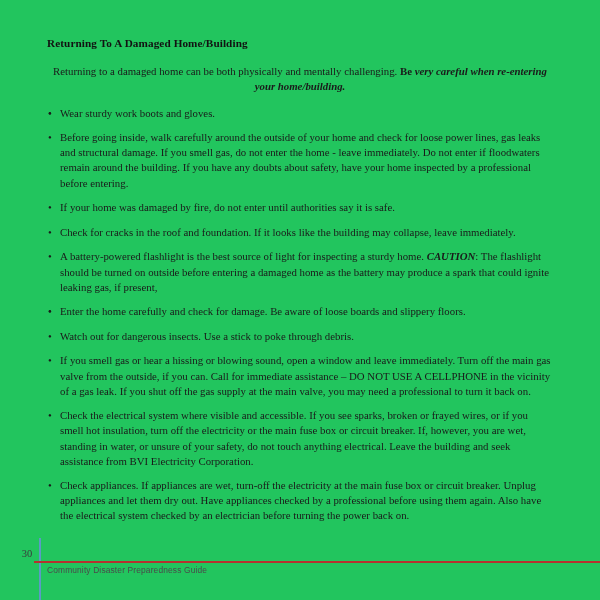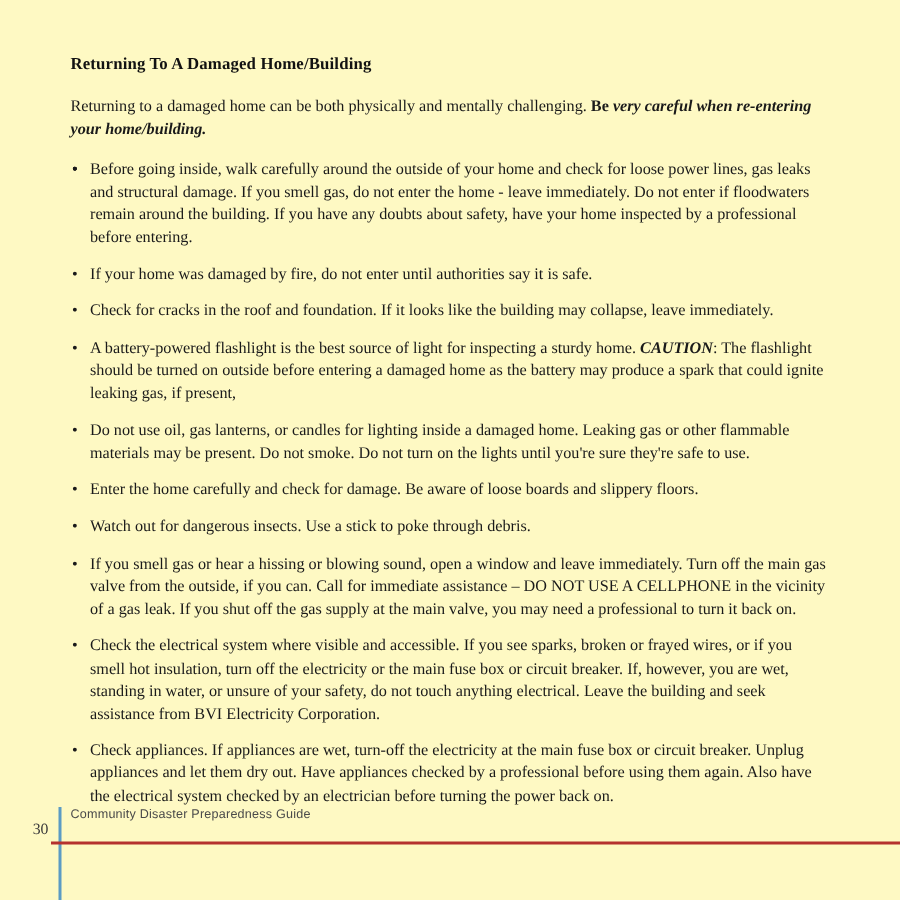--- a/index.html
+++ b/index.html
@@ -14,42 +14,42 @@
     color: #1c1c1c;
     overflow: hidden;
     position: relative;
   }
   .page {
     position: absolute;
     left: 0;
     top: 0;
     width: 600px;
     height: 600px;
-    background: #fef9c3;
+    background: #22c55e;
   }
   .content {
     position: absolute;
     left: 47px;
     top: 36px;
     width: 506px;
   }
   .doc-title {
     font-family: "Liberation Serif", "DejaVu Serif", serif;
     font-size: 11.2px;
     font-weight: bold;
     letter-spacing: 0.1px;
     margin: 0 0 14px 0;
     line-height: 1.25;
     color: #121212;
   }
   .intro {
     font-size: 10.8px;
     line-height: 1.42;
     margin: 0 0 11px 0;
-    text-align: left;
+    text-align: center;
     color: #1a1a1a;
   }
   .intro .b { font-weight: bold; }
   .intro .bi { font-weight: bold; font-style: italic; }
   ul.bullets {
     list-style: none;
     margin: 0;
     padding: 0;
   }
   ul.bullets > li {
@@ -95,21 +95,21 @@
     position: absolute;
     left: 34px;
     top: 561px;
     width: 566px;
     height: 1.6px;
     background: #b5322e;
   }
   .footer-text {
     position: absolute;
     left: 47px;
-    top: 537px;
+    top: 565px;
     font-family: "Liberation Sans", "DejaVu Sans", sans-serif;
     font-size: 8.4px;
     letter-spacing: 0.15px;
     color: #4a4a4a;
   }
 </style>
 </head>
 <body>
 
 <div class="page">
@@ -123,20 +123,21 @@
     </p>
 
     <ul class="bullets">
 
       <li>
         <span class="bullet-dot">•</span>
       </li>
 
       <li>
         <span class="bullet-dot">•</span>
+        <span class="li-text">Wear sturdy work boots and gloves.</span>
       </li>
 
       <li>
         <span class="bullet-dot">•</span>
         <span class="li-text">Before going inside, walk carefully around the outside of your home and check for loose power lines, gas leaks and structural damage. If you smell gas, do not enter the home - leave immediately. Do not enter if floodwaters remain around the building. If you have any doubts about safety, have your home inspected by a professional before entering.</span>
       </li>
 
       <li>
         <span class="bullet-dot">•</span>
         <span class="li-text">If your home was damaged by fire, do not enter until authorities say it is safe.</span>
@@ -147,21 +148,20 @@
         <span class="li-text">Check for cracks in the roof and foundation. If it looks like the building may collapse, leave immediately.</span>
       </li>
 
       <li>
         <span class="bullet-dot">•</span>
         <span class="li-text"><span>A battery-powered flashlight is the best source of light for inspecting a sturdy home. </span><span class="bi">CAUTION</span><span>: The flashlight should be turned on outside before entering a damaged home as the battery may produce a spark that could ignite leaking gas, if present,</span></span>
       </li>
 
       <li>
         <span class="bullet-dot">•</span>
-        <span class="li-text">Do not use oil, gas lanterns, or candles for lighting inside a damaged home. Leaking gas or other flammable materials may be present. Do not smoke. Do not turn on the lights until you're sure they're safe to use.</span>
       </li>
 
       <li>
         <span class="bullet-dot">•</span>
         <span class="li-text">Enter the home carefully and check for damage. Be aware of loose boards and slippery floors.</span>
       </li>
 
       <li>
         <span class="bullet-dot">•</span>
         <span class="li-text">Watch out for dangerous insects. Use a stick to poke through debris.</span>

